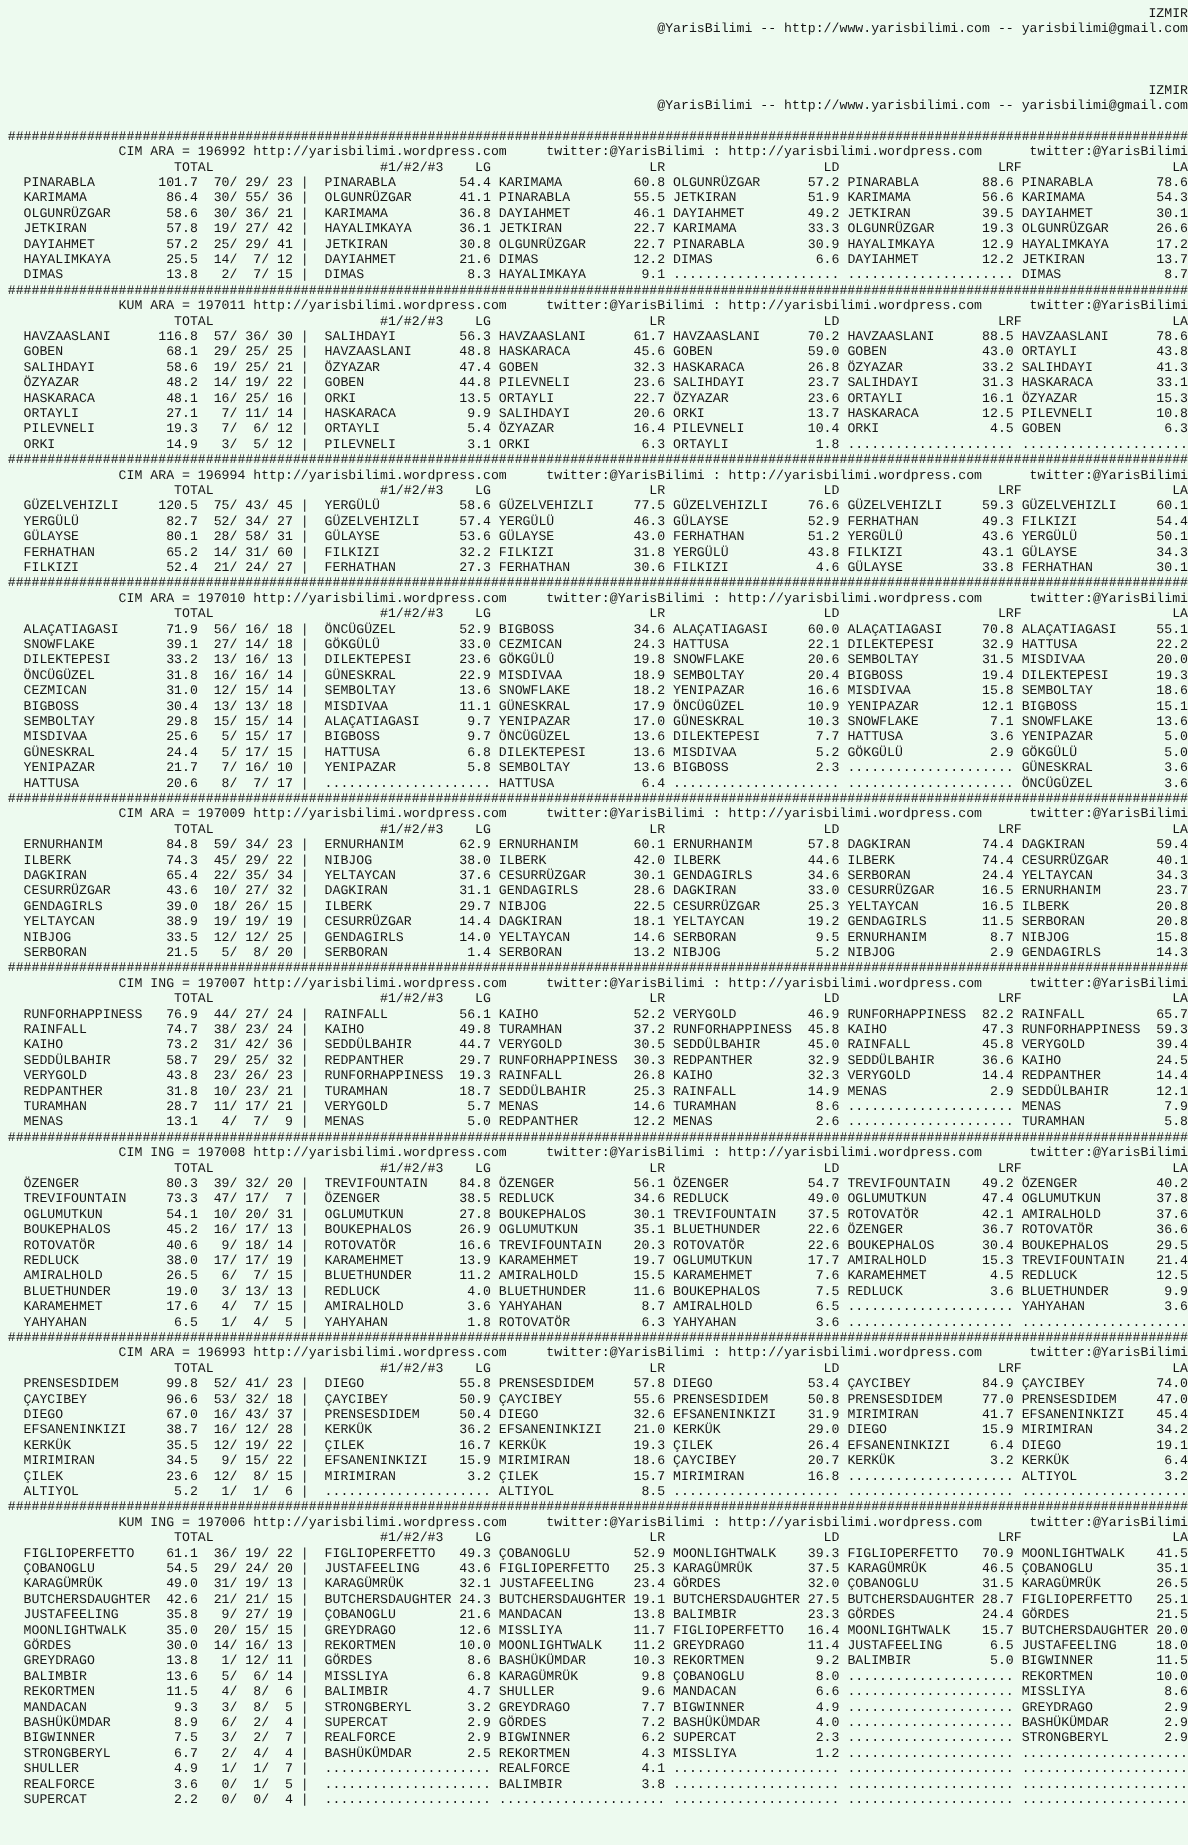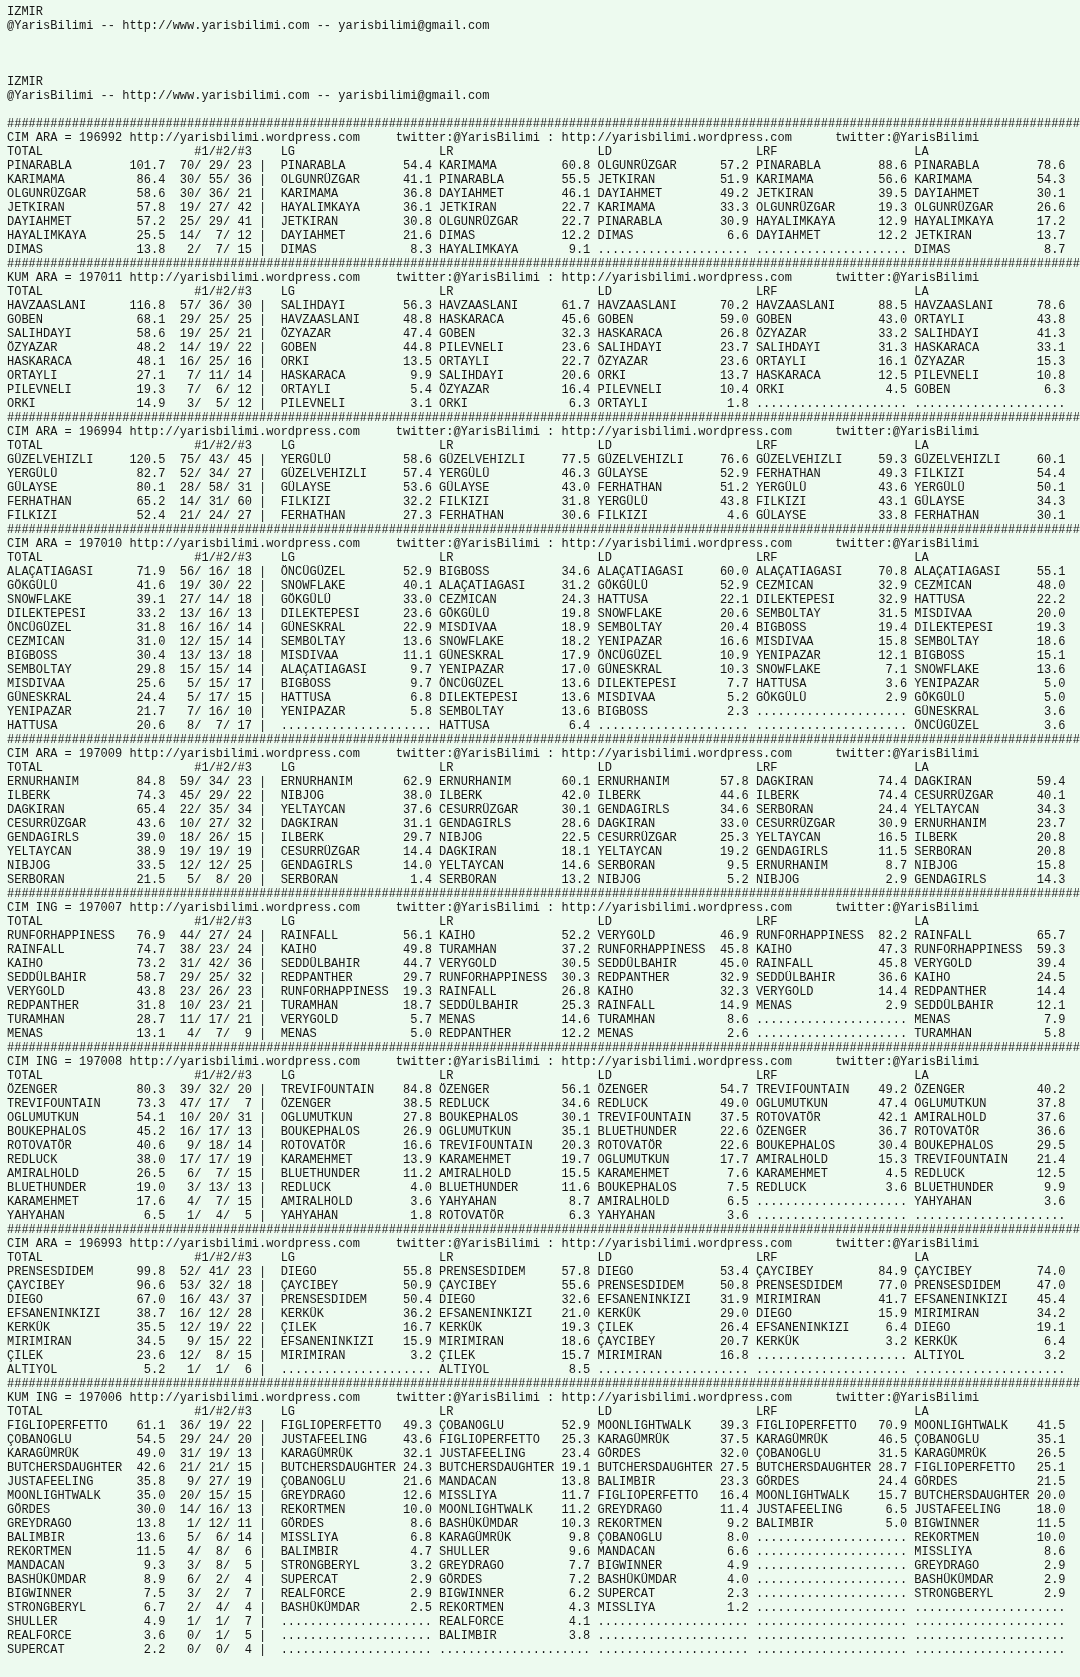--- a/index.html
+++ b/index.html
@@ -19,21 +19,21 @@
     overflow: hidden;
   }
   .line {
     height: 14px;
     white-space: pre;
   }
 </style>
 </head>
 <body style="background: rgb(237, 250, 239);">
 
-<div class="doc" id="doc" style="color: rgb(21, 21, 21);">
+<div class="doc" id="doc" style="color: rgb(21, 21, 21); text-align: right;">
   <div>
     <div class="line">IZMIR</div>
     <div class="line">@YarisBilimi -- http://www.yarisbilimi.com -- yarisbilimi@gmail.com</div>
     <div class="line"></div>
     <div class="line"></div>
     <div class="line"></div>
   </div>
   <div>
     <div class="line">IZMIR</div>
     <div class="line">@YarisBilimi -- http://www.yarisbilimi.com -- yarisbilimi@gmail.com</div>
@@ -66,38 +66,37 @@
       <div class="line">TOTAL                     #1/#2/#3    LG                    LR                    LD                    LRF                   LA</div>
       <div class="line">GÜZELVEHIZLI     120.5  75/ 43/ 45 |  YERGÜLÜ          58.6 GÜZELVEHIZLI     77.5 GÜZELVEHIZLI     76.6 GÜZELVEHIZLI     59.3 GÜZELVEHIZLI     60.1</div>
       <div class="line">YERGÜLÜ           82.7  52/ 34/ 27 |  GÜZELVEHIZLI     57.4 YERGÜLÜ          46.3 GÜLAYSE          52.9 FERHATHAN        49.3 FILKIZI          54.4</div>
       <div class="line">GÜLAYSE           80.1  28/ 58/ 31 |  GÜLAYSE          53.6 GÜLAYSE          43.0 FERHATHAN        51.2 YERGÜLÜ          43.6 YERGÜLÜ          50.1</div>
       <div class="line">FERHATHAN         65.2  14/ 31/ 60 |  FILKIZI          32.2 FILKIZI          31.8 YERGÜLÜ          43.8 FILKIZI          43.1 GÜLAYSE          34.3</div>
       <div class="line">FILKIZI           52.4  21/ 24/ 27 |  FERHATHAN        27.3 FERHATHAN        30.6 FILKIZI           4.6 GÜLAYSE          33.8 FERHATHAN        30.1</div>
       <div class="line">#####################################################################################################################################################</div>
       <div class="line">CIM ARA = 197010 http://yarisbilimi.wordpress.com     twitter:@YarisBilimi : http://yarisbilimi.wordpress.com      twitter:@YarisBilimi</div>
       <div class="line">TOTAL                     #1/#2/#3    LG                    LR                    LD                    LRF                   LA</div>
       <div class="line">ALAÇATIAGASI      71.9  56/ 16/ 18 |  ÖNCÜGÜZEL        52.9 BIGBOSS          34.6 ALAÇATIAGASI     60.0 ALAÇATIAGASI     70.8 ALAÇATIAGASI     55.1</div>
-      <div class="line">GÖKGÜLÜ           41.6  19/ 30/ 22 |  SNOWFLAKE        40.1 ALAÇATIAGASI     31.2 GÖKGÜLÜ          52.9 CEZMICAN         32.9 CEZMICAN         48.0</div>
       <div class="line">SNOWFLAKE         39.1  27/ 14/ 18 |  GÖKGÜLÜ          33.0 CEZMICAN         24.3 HATTUSA          22.1 DILEKTEPESI      32.9 HATTUSA          22.2</div>
       <div class="line">DILEKTEPESI       33.2  13/ 16/ 13 |  DILEKTEPESI      23.6 GÖKGÜLÜ          19.8 SNOWFLAKE        20.6 SEMBOLTAY        31.5 MISDIVAA         20.0</div>
       <div class="line">ÖNCÜGÜZEL         31.8  16/ 16/ 14 |  GÜNESKRAL        22.9 MISDIVAA         18.9 SEMBOLTAY        20.4 BIGBOSS          19.4 DILEKTEPESI      19.3</div>
       <div class="line">CEZMICAN          31.0  12/ 15/ 14 |  SEMBOLTAY        13.6 SNOWFLAKE        18.2 YENIPAZAR        16.6 MISDIVAA         15.8 SEMBOLTAY        18.6</div>
       <div class="line">BIGBOSS           30.4  13/ 13/ 18 |  MISDIVAA         11.1 GÜNESKRAL        17.9 ÖNCÜGÜZEL        10.9 YENIPAZAR        12.1 BIGBOSS          15.1</div>
       <div class="line">SEMBOLTAY         29.8  15/ 15/ 14 |  ALAÇATIAGASI      9.7 YENIPAZAR        17.0 GÜNESKRAL        10.3 SNOWFLAKE         7.1 SNOWFLAKE        13.6</div>
       <div class="line">MISDIVAA          25.6   5/ 15/ 17 |  BIGBOSS           9.7 ÖNCÜGÜZEL        13.6 DILEKTEPESI       7.7 HATTUSA           3.6 YENIPAZAR         5.0</div>
       <div class="line">GÜNESKRAL         24.4   5/ 17/ 15 |  HATTUSA           6.8 DILEKTEPESI      13.6 MISDIVAA          5.2 GÖKGÜLÜ           2.9 GÖKGÜLÜ           5.0</div>
       <div class="line">YENIPAZAR         21.7   7/ 16/ 10 |  YENIPAZAR         5.8 SEMBOLTAY        13.6 BIGBOSS           2.3 ..................... GÜNESKRAL         3.6</div>
       <div class="line">HATTUSA           20.6   8/  7/ 17 |  ..................... HATTUSA           6.4 ..................... ..................... ÖNCÜGÜZEL         3.6</div>
       <div class="line">#####################################################################################################################################################</div>
       <div class="line">CIM ARA = 197009 http://yarisbilimi.wordpress.com     twitter:@YarisBilimi : http://yarisbilimi.wordpress.com      twitter:@YarisBilimi</div>
       <div class="line">TOTAL                     #1/#2/#3    LG                    LR                    LD                    LRF                   LA</div>
       <div class="line">ERNURHANIM        84.8  59/ 34/ 23 |  ERNURHANIM       62.9 ERNURHANIM       60.1 ERNURHANIM       57.8 DAGKIRAN         74.4 DAGKIRAN         59.4</div>
       <div class="line">ILBERK            74.3  45/ 29/ 22 |  NIBJOG           38.0 ILBERK           42.0 ILBERK           44.6 ILBERK           74.4 CESURRÜZGAR      40.1</div>
       <div class="line">DAGKIRAN          65.4  22/ 35/ 34 |  YELTAYCAN        37.6 CESURRÜZGAR      30.1 GENDAGIRLS       34.6 SERBORAN         24.4 YELTAYCAN        34.3</div>
-      <div class="line">CESURRÜZGAR       43.6  10/ 27/ 32 |  DAGKIRAN         31.1 GENDAGIRLS       28.6 DAGKIRAN         33.0 CESURRÜZGAR      30.9 ERNURHANIM       23.7</div>
+      <div class="line">CESURRÜZGAR       43.6  10/ 27/ 32 |  DAGKIRAN         31.1 GENDAGIRLS       28.6 DAGKIRAN         33.0 CESURRÜZGAR      16.5 ERNURHANIM       23.7</div>
       <div class="line">GENDAGIRLS        39.0  18/ 26/ 15 |  ILBERK           29.7 NIBJOG           22.5 CESURRÜZGAR      25.3 YELTAYCAN        16.5 ILBERK           20.8</div>
       <div class="line">YELTAYCAN         38.9  19/ 19/ 19 |  CESURRÜZGAR      14.4 DAGKIRAN         18.1 YELTAYCAN        19.2 GENDAGIRLS       11.5 SERBORAN         20.8</div>
       <div class="line">NIBJOG            33.5  12/ 12/ 25 |  GENDAGIRLS       14.0 YELTAYCAN        14.6 SERBORAN          9.5 ERNURHANIM        8.7 NIBJOG           15.8</div>
       <div class="line">SERBORAN          21.5   5/  8/ 20 |  SERBORAN          1.4 SERBORAN         13.2 NIBJOG            5.2 NIBJOG            2.9 GENDAGIRLS       14.3</div>
       <div class="line">#####################################################################################################################################################</div>
       <div class="line">CIM ING = 197007 http://yarisbilimi.wordpress.com     twitter:@YarisBilimi : http://yarisbilimi.wordpress.com      twitter:@YarisBilimi</div>
       <div class="line">TOTAL                     #1/#2/#3    LG                    LR                    LD                    LRF                   LA</div>
       <div class="line">RUNFORHAPPINESS   76.9  44/ 27/ 24 |  RAINFALL         56.1 KAIHO            52.2 VERYGOLD         46.9 RUNFORHAPPINESS  82.2 RAINFALL         65.7</div>
       <div class="line">RAINFALL          74.7  38/ 23/ 24 |  KAIHO            49.8 TURAMHAN         37.2 RUNFORHAPPINESS  45.8 KAIHO            47.3 RUNFORHAPPINESS  59.3</div>
       <div class="line">KAIHO             73.2  31/ 42/ 36 |  SEDDÜLBAHIR      44.7 VERYGOLD         30.5 SEDDÜLBAHIR      45.0 RAINFALL         45.8 VERYGOLD         39.4</div>

